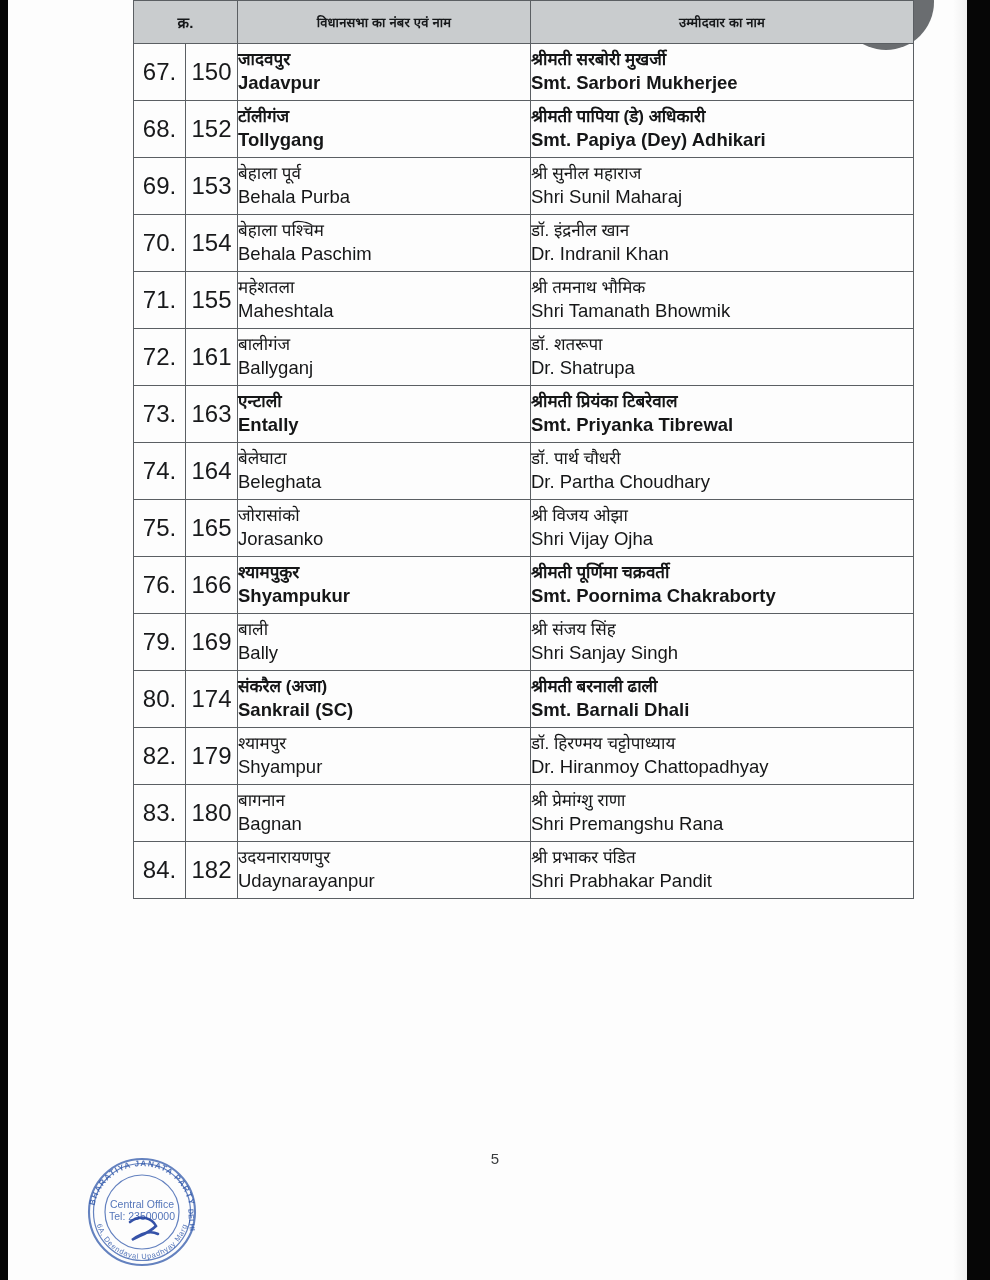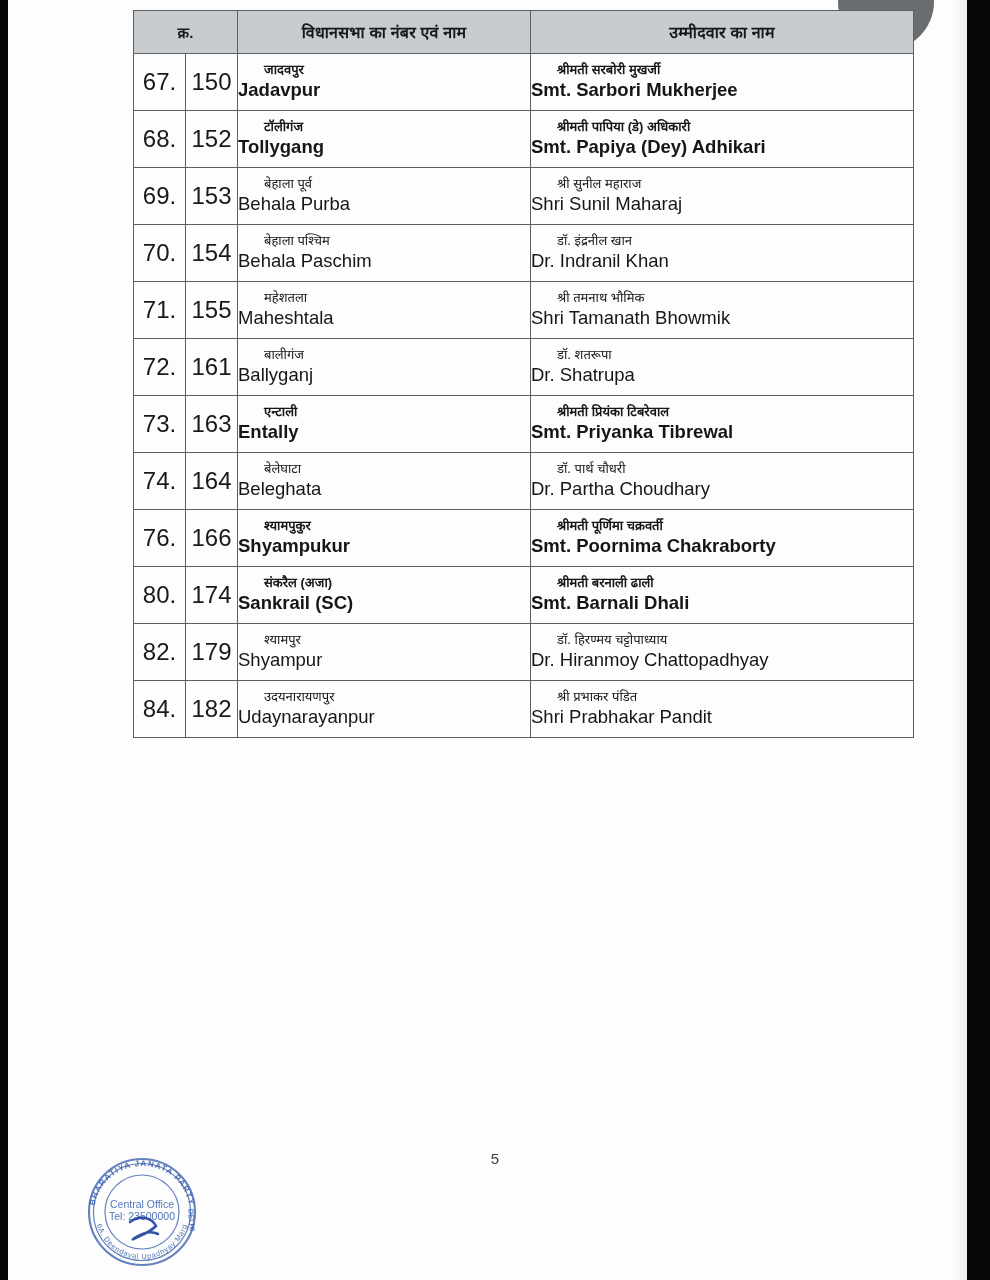--- a/index.html
+++ b/index.html
@@ -51,21 +51,21 @@
     width: 96px;
     height: 96px;
     border-radius: 50%;
     background: #6a6d70;
   }
 
   
   .table-wrap {
     position: absolute;
     left: 133px;
-    top: 10px;
+    top: 0;
     width: 780px;
   }
   table.list {
     width: 100%;
     border-collapse: collapse;
     table-layout: fixed;
   }
   table.list th, table.list td {
     border: 1px solid #5b5f63;
     padding: 0;
@@ -73,21 +73,21 @@
   }
 
   col.c-sl   { width: 52px; }
   col.c-num  { width: 52px; }
   col.c-seat { width: 293px; }
   col.c-cand { width: 383px; }
 
   thead th {
     background: #c9ccce;
     height: 42px;
-    font-size: 16px;
+    font-size: 13px;
     font-weight: bold;
     color: #16181a;
     text-align: center;
     letter-spacing: .2px;
   }
   thead th.sl-head { font-size: 15px; }
 
   tbody td {
     height: 56px;
   }
@@ -95,24 +95,23 @@
     text-align: center;
     font-size: 24px;
     color: #18191b;
   }
   td.seat, td.cand {
     padding: 5px 0 6px 9px;
     line-height: 1.28;
   }
   .hi {
     display: block;
-    font-size: 13px;
+    font-size: 17px;
     color: #151617;
     white-space: nowrap;
-    margin-left: 26px;
   }
   .en {
     display: block;
     font-size: 18.5px;
     color: #151617;
     white-space: nowrap;
   }
   tr.bold .hi, tr.bold .en { font-weight: bold; }
 
   
@@ -251,32 +250,56 @@
             <td class="num">164</td>
             <td class="seat">
               <span class="hi">बेलेघाटा</span>
               <span class="en">Beleghata</span>
             </td>
             <td class="cand">
               <span class="hi">डॉ. पार्थ चौधरी</span>
               <span class="en">Dr. Partha Choudhary</span>
             </td>
           </tr>
+          <tr>
+            <td class="sl">75.</td>
+            <td class="num">165</td>
+            <td class="seat">
+              <span class="hi">जोरासांको</span>
+              <span class="en">Jorasanko</span>
+            </td>
+            <td class="cand">
+              <span class="hi">श्री विजय ओझा</span>
+              <span class="en">Shri Vijay Ojha</span>
+            </td>
+          </tr>
           <tr class="bold">
             <td class="sl">76.</td>
             <td class="num">166</td>
             <td class="seat">
               <span class="hi">श्यामपुकुर</span>
               <span class="en">Shyampukur</span>
             </td>
             <td class="cand">
               <span class="hi">श्रीमती पूर्णिमा चक्रवर्ती</span>
               <span class="en">Smt. Poornima Chakraborty</span>
             </td>
           </tr>
+          <tr>
+            <td class="sl">79.</td>
+            <td class="num">169</td>
+            <td class="seat">
+              <span class="hi">बाली</span>
+              <span class="en">Bally</span>
+            </td>
+            <td class="cand">
+              <span class="hi">श्री संजय सिंह</span>
+              <span class="en">Shri Sanjay Singh</span>
+            </td>
+          </tr>
           <tr class="bold">
             <td class="sl">80.</td>
             <td class="num">174</td>
             <td class="seat">
               <span class="hi">संकरैल (अजा)</span>
               <span class="en">Sankrail (SC)</span>
             </td>
             <td class="cand">
               <span class="hi">श्रीमती बरनाली ढाली</span>
               <span class="en">Smt. Barnali Dhali</span>
@@ -285,20 +308,32 @@
           <tr>
             <td class="sl">82.</td>
             <td class="num">179</td>
             <td class="seat">
               <span class="hi">श्यामपुर</span>
               <span class="en">Shyampur</span>
             </td>
             <td class="cand">
               <span class="hi">डॉ. हिरण्मय चट्टोपाध्याय</span>
               <span class="en">Dr. Hiranmoy Chattopadhyay</span>
+            </td>
+          </tr>
+          <tr>
+            <td class="sl">83.</td>
+            <td class="num">180</td>
+            <td class="seat">
+              <span class="hi">बागनान</span>
+              <span class="en">Bagnan</span>
+            </td>
+            <td class="cand">
+              <span class="hi">श्री प्रेमांग्शु राणा</span>
+              <span class="en">Shri Premangshu Rana</span>
             </td>
           </tr>
           <tr>
             <td class="sl">84.</td>
             <td class="num">182</td>
             <td class="seat">
               <span class="hi">उदयनारायणपुर</span>
               <span class="en">Udaynarayanpur</span>
             </td>
             <td class="cand">

